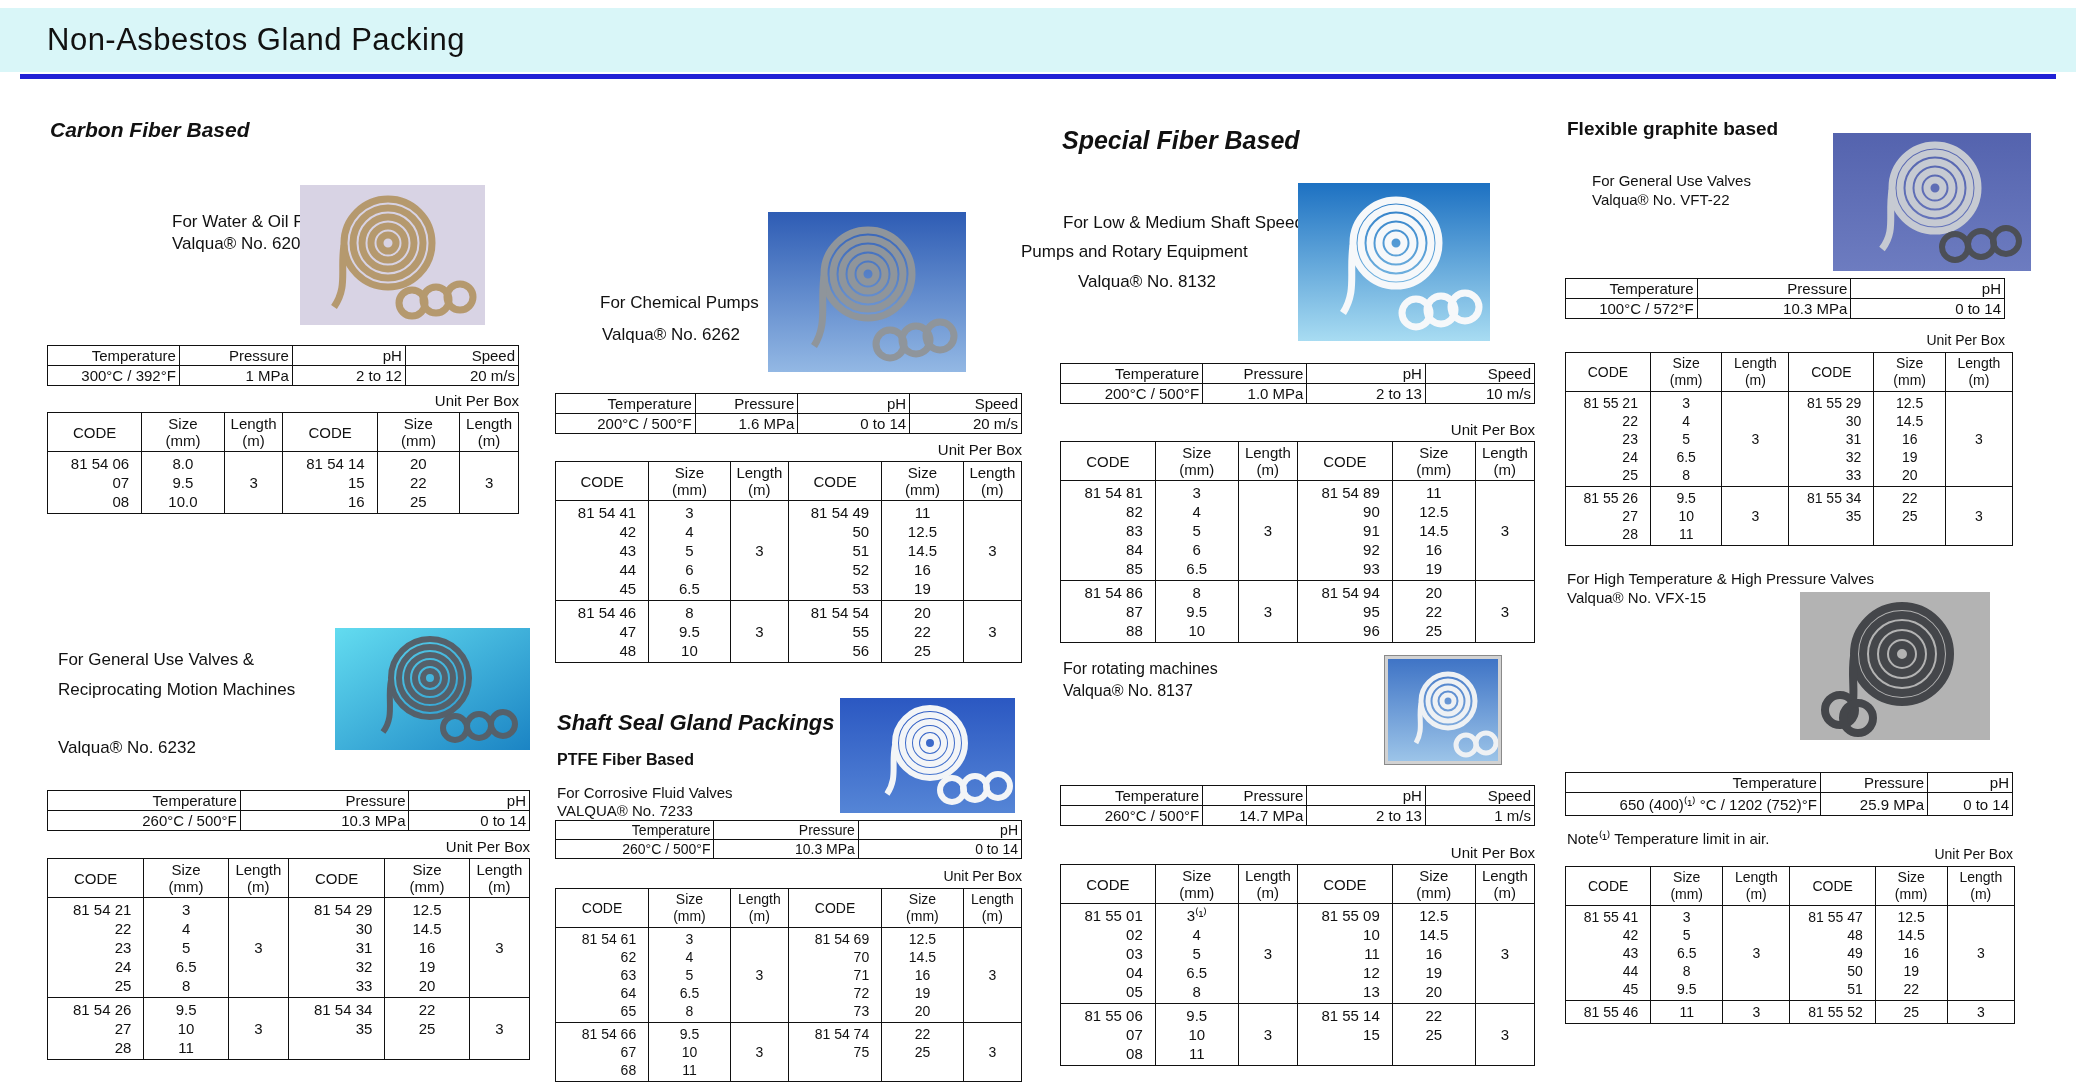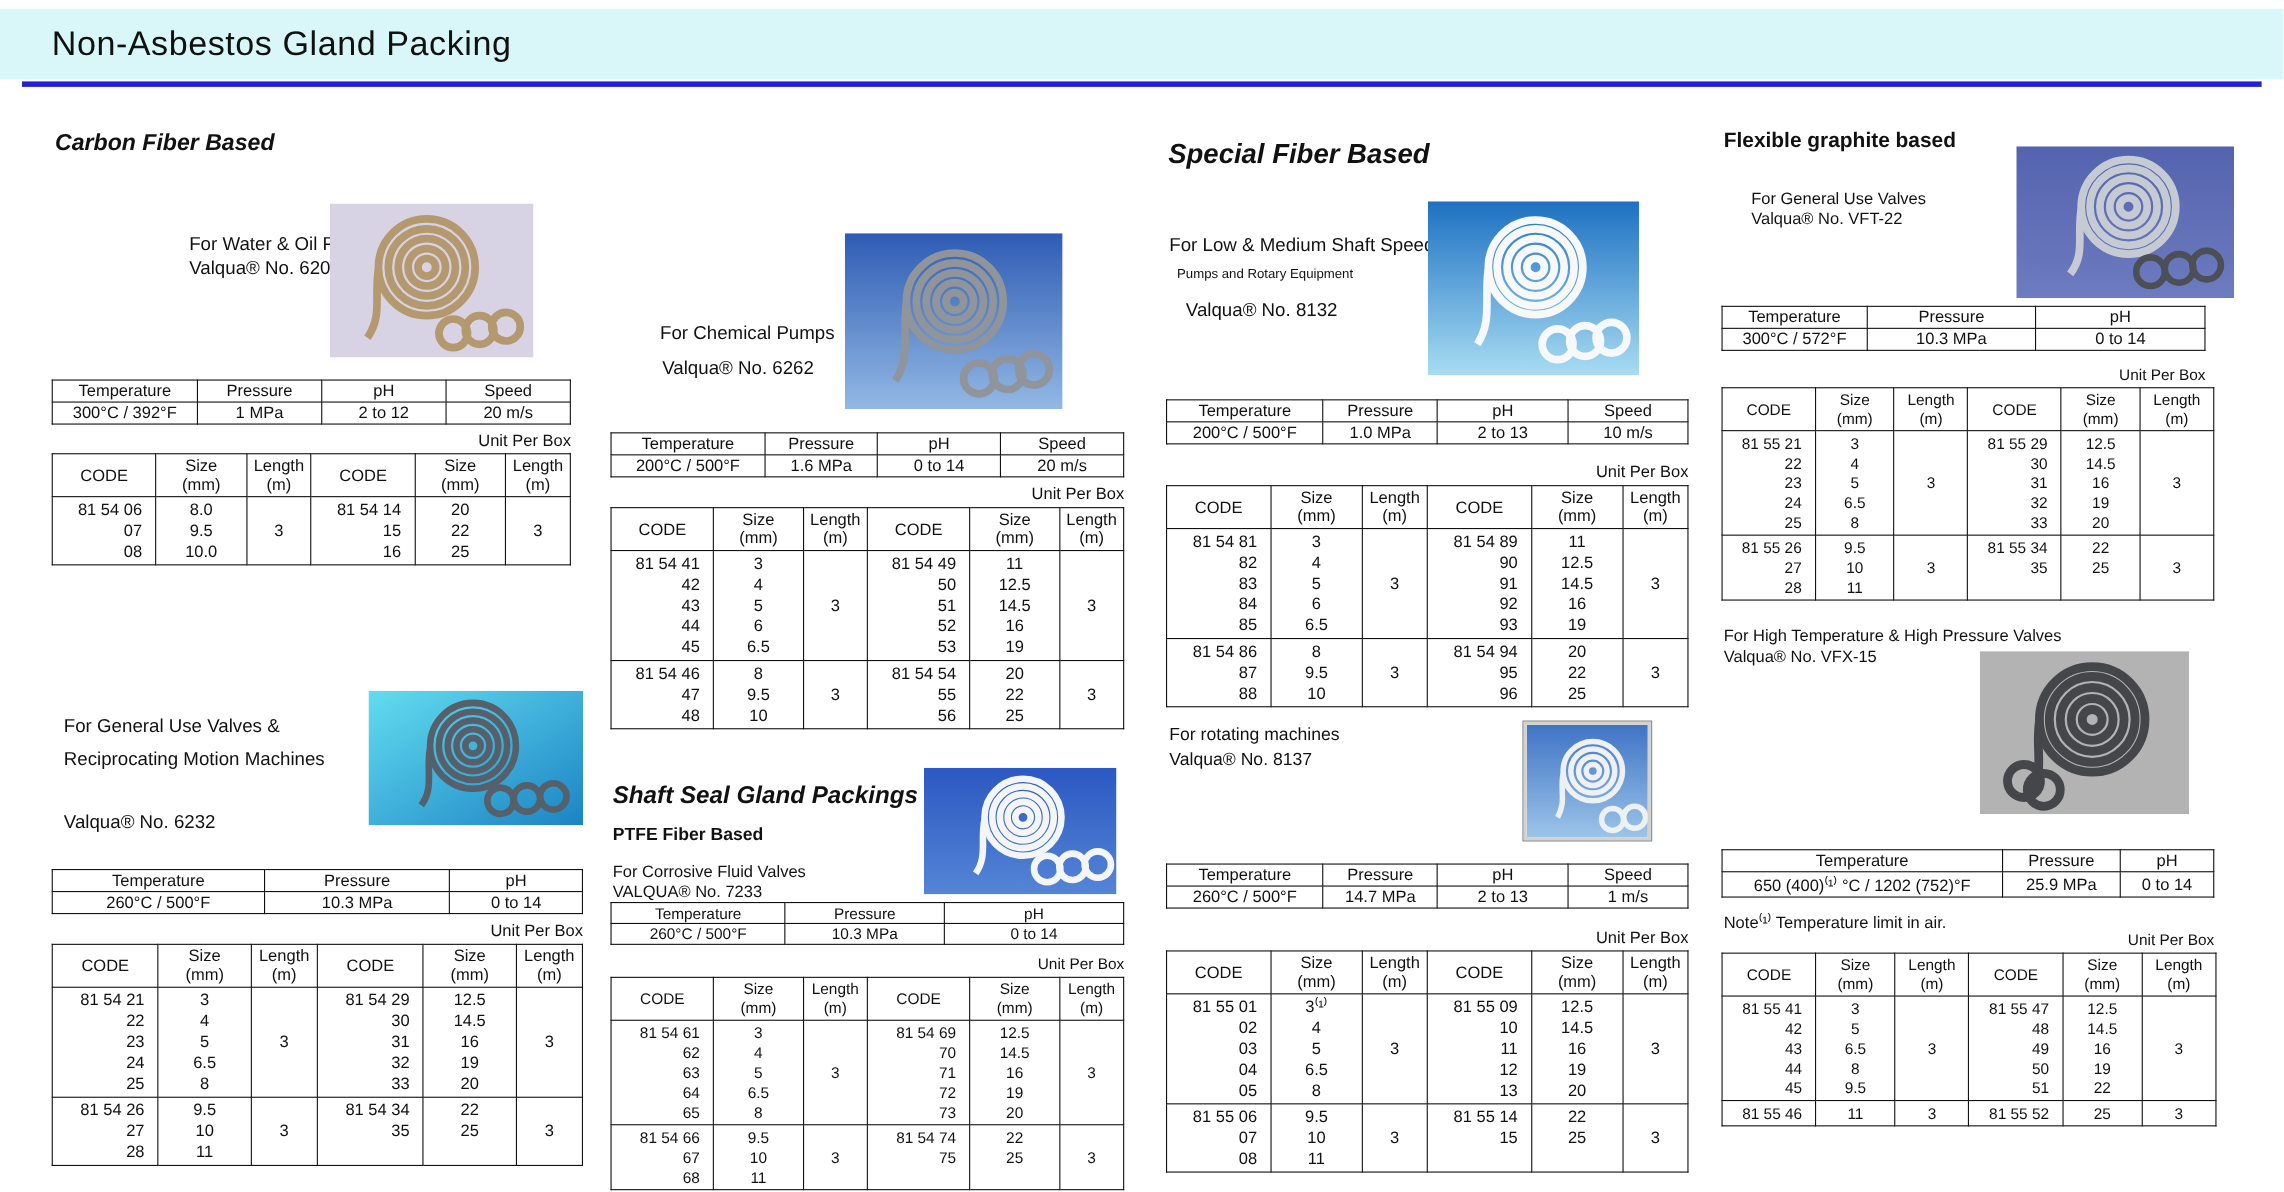--- a/index.html
+++ b/index.html
@@ -7,21 +7,21 @@
     width:2076px;height:1084px;position:relative;background:#ffffff;
     font-family:"Liberation Sans",sans-serif;color:#111;overflow:hidden;
   }
   .abs{position:absolute}
   .title-band{left:0;top:8px;width:2076px;height:64px;background:#d9f6f8}
   .page-title{left:47px;top:22px;font-size:31px;font-weight:normal;letter-spacing:.5px}
   .blue-rule{left:20px;top:74px;width:2036px;height:5px;background:#2121d6}
   .h-italic{font-weight:bold;font-style:italic}
   .desc{white-space:nowrap}
   table{border-collapse:collapse;table-layout:fixed}
-  .st th,.st td{border:1.5px solid #111;text-align:center;padding:1px 3px;font-weight:normal;white-space:nowrap}
+  .st th,.st td{border:1.5px solid #111;text-align:right;padding:1px 3px;font-weight:normal;white-space:nowrap}
   .dt th,.dt td{border:1.5px solid #111;padding:2px 4px;font-weight:normal}
   .dt th{text-align:center;white-space:pre-line;line-height:17px;vertical-align:middle}
   .dt td{vertical-align:top}
   .code{font-weight:bold;text-align:right;padding-right:12px !important;white-space:pre-line}
   .size{text-align:center;white-space:pre-line}
   .len{text-align:center;vertical-align:middle !important}
   .f15{font-size:15px}.f14{font-size:14px}
   .f15 .code,.f15 .size{line-height:19px}
   .f14 .code,.f14 .size{line-height:18px}
   .upb{text-align:right;font-size:15px}
@@ -452,21 +452,21 @@
 75</td>
         <td class="size">22
 25</td>
         <td class="len">3</td>
       </tr>
   </tbody>
 </table>
 
 <div class="abs h-italic" style="left:1062px;top:126px;font-size:25px">Special Fiber Based</div>
 <div class="abs desc" style="left:1063px;top:213px;font-size:17px">For Low &amp; Medium Shaft Speed</div>
-<div class="abs desc" style="left:1070px;top:242px;font-size:12px">Pumps and Rotary Equipment</div>
+<div class="abs desc" style="left:1021px;top:242px;font-size:17px">Pumps and Rotary Equipment</div>
 <div class="abs desc" style="left:1078px;top:272px;font-size:17px">Valqua® No. 8132</div>
 
 <svg class="abs" style="left:1298px;top:183px" width="192" height="158" viewBox="0 0 192 158">
   <defs>
       <linearGradient id="g5" x1="0" y1="0" x2="0" y2="1">
         <stop offset="0" stop-color="#1d71c2"></stop>
         <stop offset="1" stop-color="#a8dcf2"></stop>
       </linearGradient>
     </defs>
   <rect width="192" height="158" fill="url(#g5)"></rect>
@@ -716,21 +716,21 @@
       <col style="width:35%">
       <col style="width:35%">
     </colgroup>
   <tbody>
       <tr>
         <th>Temperature</th>
         <th>Pressure</th>
         <th>pH</th>
       </tr>
   <tr>
-        <td>300°C / 572°F</td>
+        <td>100°C / 572°F</td>
         <td>10.3 MPa</td>
         <td>0 to 14</td>
       </tr>
 </tbody>
   </table>
 <div class="abs upb" style="left:1565px;top:332px;width:440px;font-size:14px">Unit Per Box</div>
 <table class="dt abs f14" style="left:1565px;top:352px;width:448px">
   <colgroup>
       <col style="width:19%">
       <col style="width:16%">

